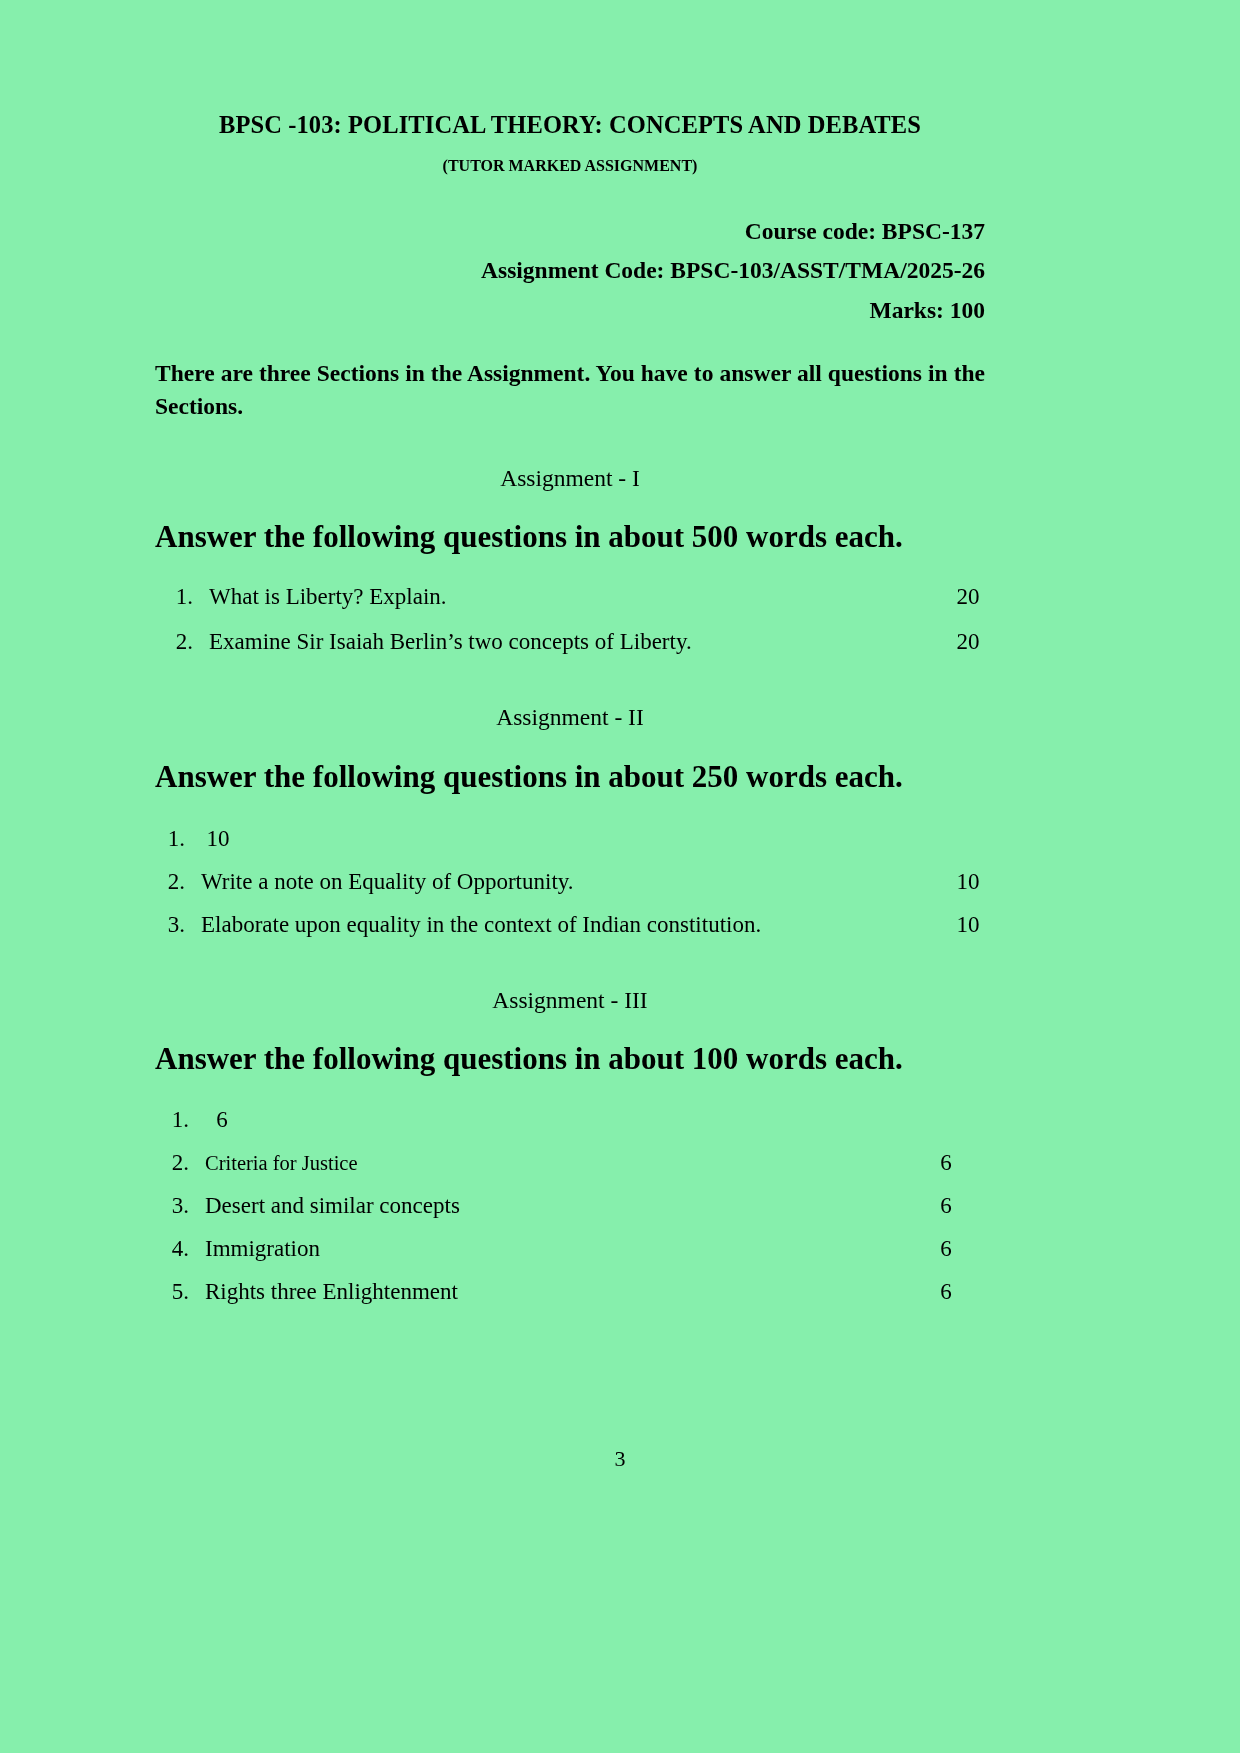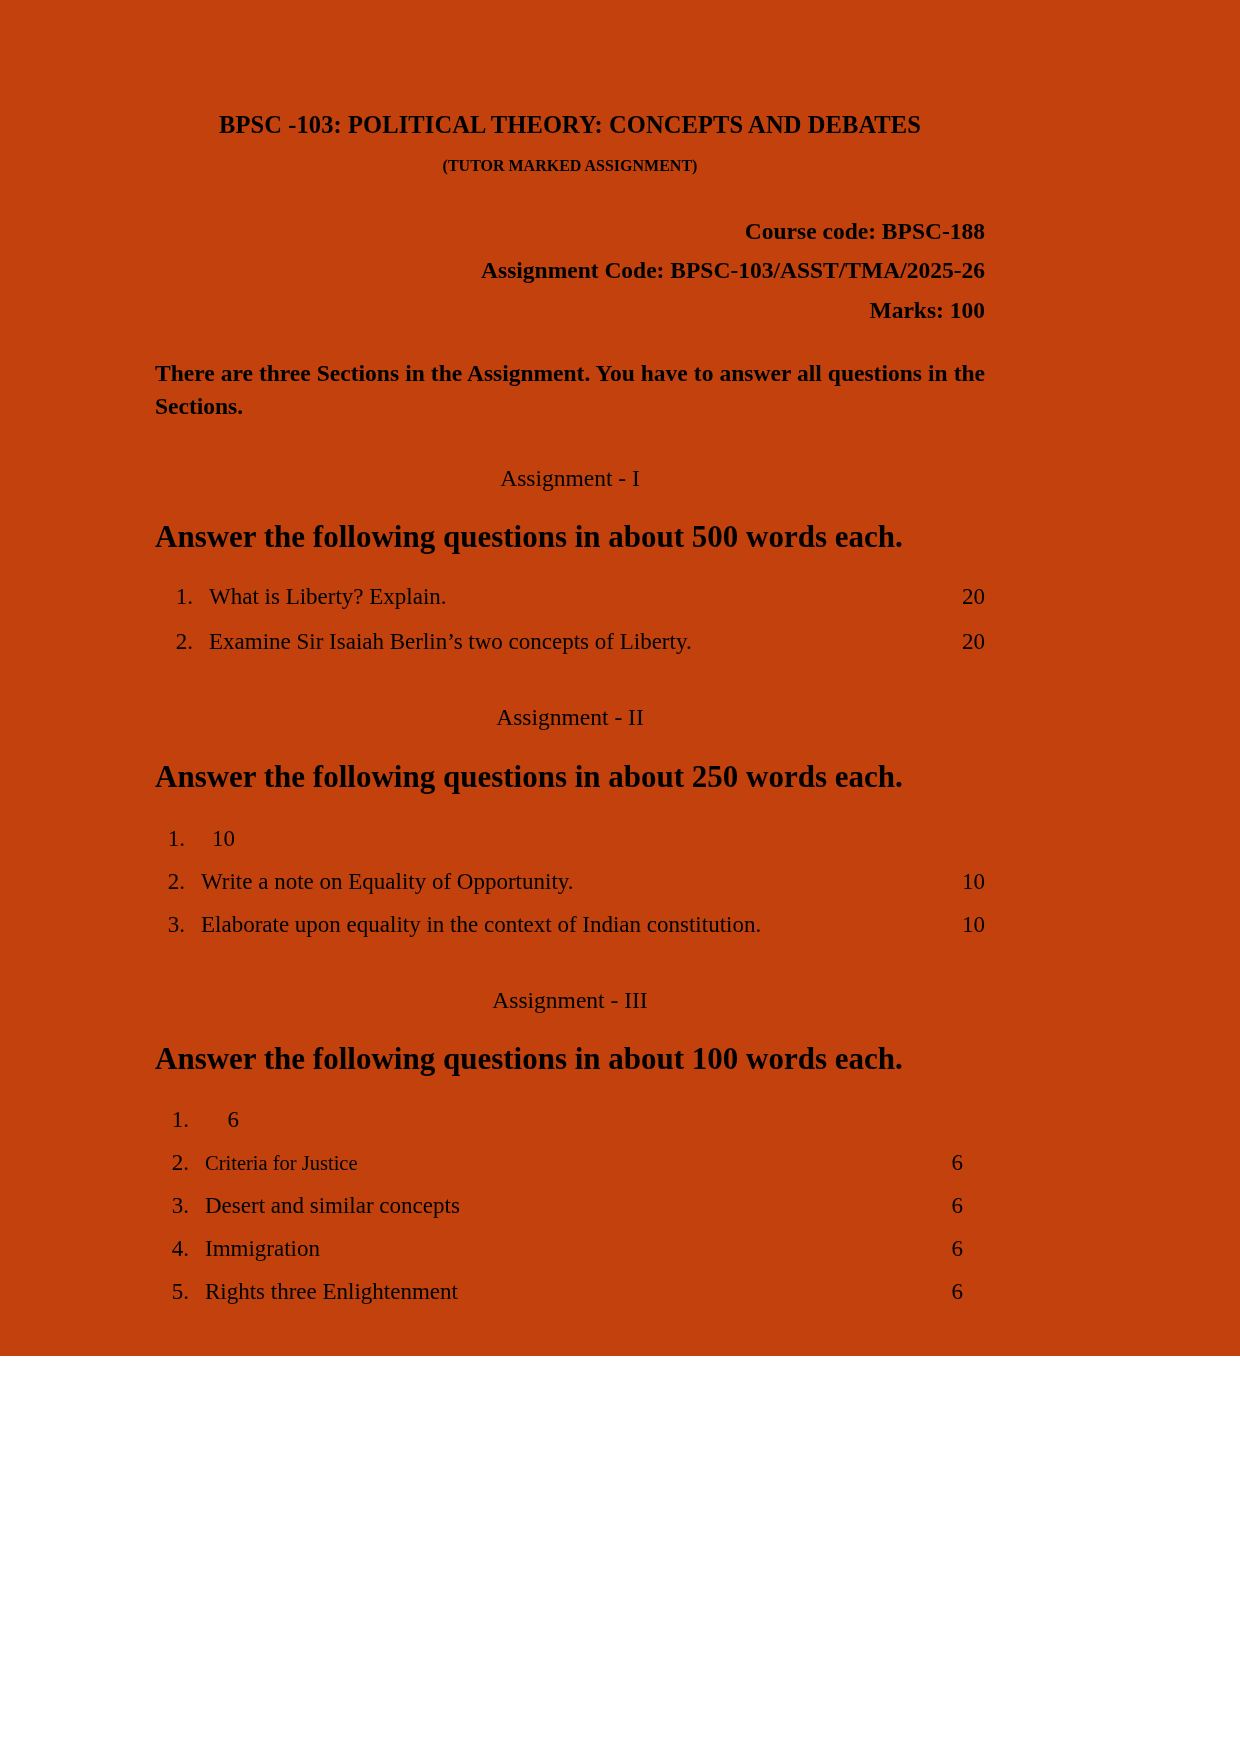--- a/index.html
+++ b/index.html
@@ -7,23 +7,23 @@
     padding: 0;
     background: #ffffff;
   }
   body {
     font-family: "Liberation Serif", "DejaVu Serif", serif;
     color: #000000;
   }
   .page {
     position: relative;
     width: 1240px;
-    height: 1356px;
+    height: 1753px;
     margin: 0 auto;
-    background: #c2410c;
+    background: #86efac;
     overflow: hidden;
     box-sizing: border-box;
   }
   .content {
     position: absolute;
     left: 155px;
     top: 0;
     width: 830px;
   }
 
@@ -115,21 +115,21 @@
     flex: 0 0 46px;
     text-align: right;
     padding-right: 16px;
     box-sizing: border-box;
   }
   .qtext {
     flex: 1 1 auto;
   }
   .qmarks {
     flex: 0 0 auto;
-    text-align: right;
+    text-align: center;
     min-width: 34px;
   }
 
   
   .sec1 .qrow { padding-bottom: 22px; }
   .sec1 .qrow:last-child { padding-bottom: 0; }
 
   .sec2 .qrow { padding-bottom: 20px; }
   .sec2 .qrow:last-child { padding-bottom: 0; }
 
@@ -161,21 +161,21 @@
 <body>
 
 <div class="page">
   <div class="content">
 
     <h1 class="doc-title">BPSC -103: POLITICAL THEORY: CONCEPTS AND DEBATES</h1>
 
     <h2 class="doc-subtitle">(TUTOR MARKED ASSIGNMENT)</h2>
 
     <div class="meta-block">
-      <span class="meta-line">Course code: BPSC-188</span>
+      <span class="meta-line">Course code: BPSC-137</span>
       <span class="meta-line">Assignment Code: BPSC-103/ASST/TMA/2025-26</span>
       <span class="meta-line">Marks: 100</span>
     </div>
 
     <p class="intro">There are three Sections in the Assignment. You have to answer all questions in the Sections.</p>
 
     <h3 class="section-heading sec1-heading">Assignment - I</h3>
 
     <p class="section-instruction">Answer the following questions in about 500 words each.</p>
 

